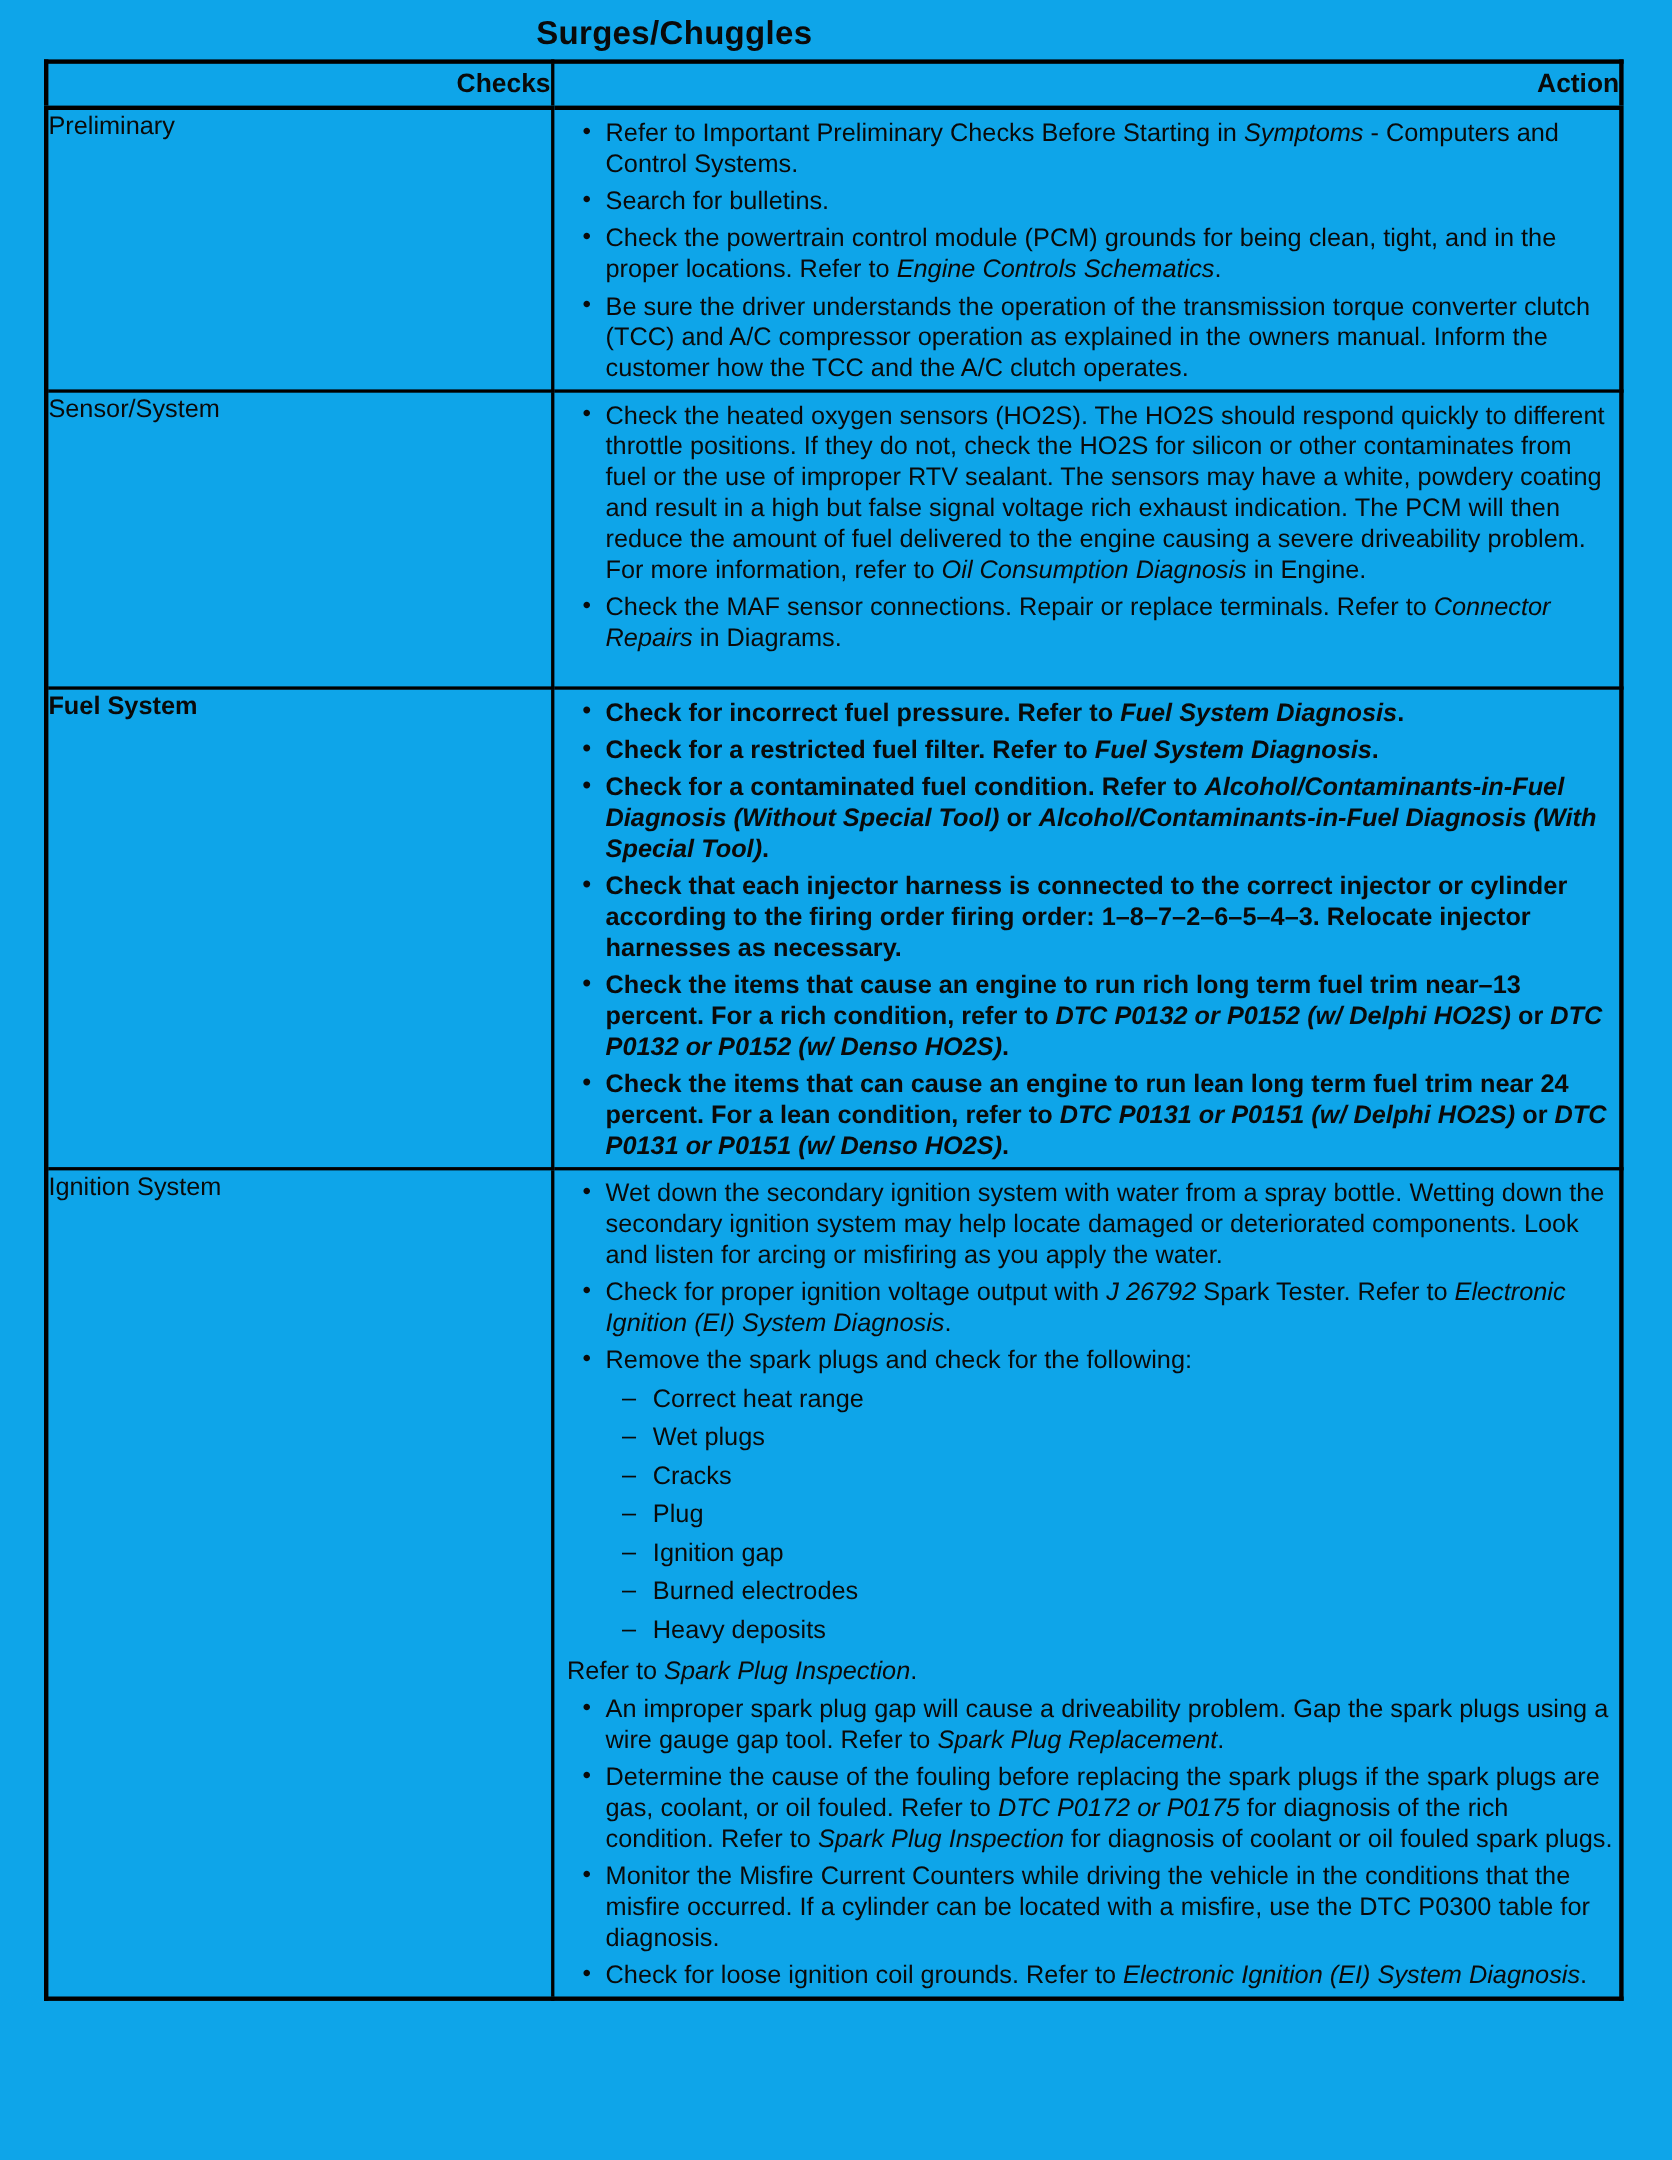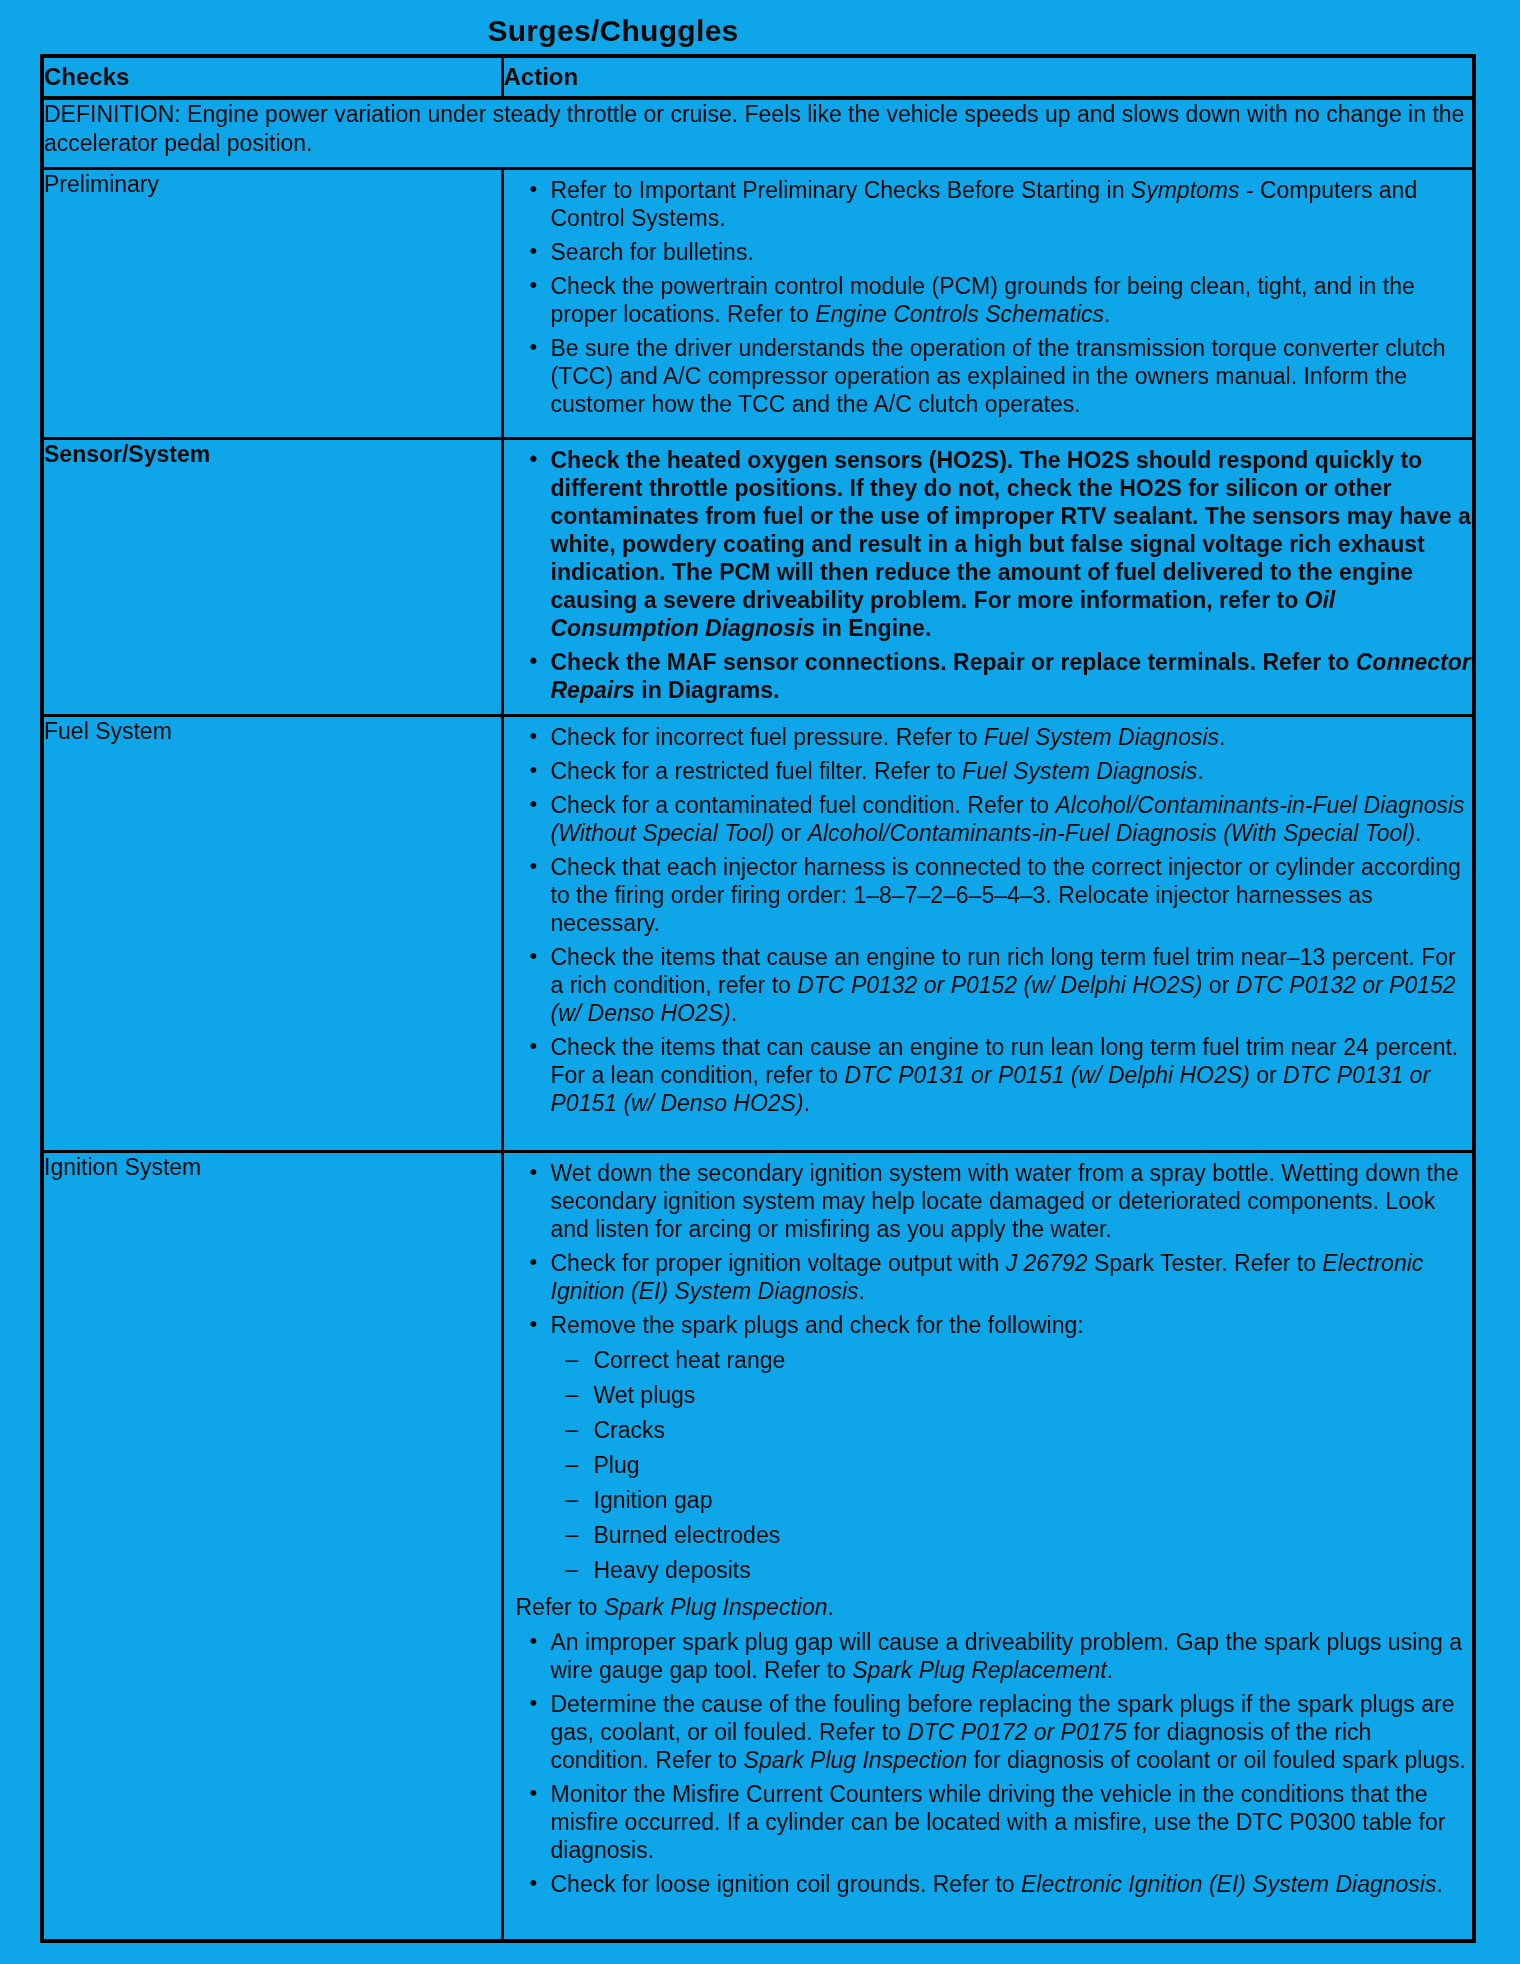--- a/index.html
+++ b/index.html
@@ -38,21 +38,21 @@
   .diag-table th, .diag-table td {
     border: 3px solid #000;
     vertical-align: top;
     padding: 0;
   }
   .diag-table thead th {
     font-size: 24px;
     font-weight: bold;
     height: 42px;
     vertical-align: middle;
-    text-align: left;
+    text-align: right;
     padding: 4px 0;
     border-bottom-width: 4px;
   }
   .definition-cell {
     height: 70px;
     font-size: 23px;
     line-height: 29px;
     padding: 6px 16px 6px 14px;
     border-bottom-width: 4px;
   }
@@ -91,23 +91,20 @@
       <col style="width:460px">
       <col>
     </colgroup>
     <thead>
       <tr>
         <th>Checks</th>
         <th>Action</th>
       </tr>
     </thead>
     <tbody>
-      <tr>
-        <td class="definition-cell" colspan="2">DEFINITION: Engine power variation under steady throttle or cruise. Feels like the vehicle speeds up and slows down with no change in the accelerator pedal position.</td>
-      </tr>
 
     <tr>
           <td class="check-cell">Preliminary</td>
           <td class="action-cell">
             <div class="item bullet"><span class="marker">•</span><span class="item-text"><span>Refer to Important Preliminary Checks Before Starting in </span><i>Symptoms</i><span> - Computers and Control Systems.</span></span></div>
             <div class="item bullet"><span class="marker">•</span><span class="item-text"><span>Search for bulletins.</span></span></div>
             <div class="item bullet"><span class="marker">•</span><span class="item-text"><span>Check the powertrain control module (PCM) grounds for being clean, tight, and in the proper locations. Refer to </span><i>Engine Controls Schematics</i><span>.</span></span></div>
             <div class="item bullet"><span class="marker">•</span><span class="item-text"><span>Be sure the driver understands the operation of the transmission torque converter clutch (TCC) and A/C compressor operation as explained in the owners manual. Inform the customer how the TCC and the A/C clutch operates.</span></span></div>
           </td>
         </tr>

